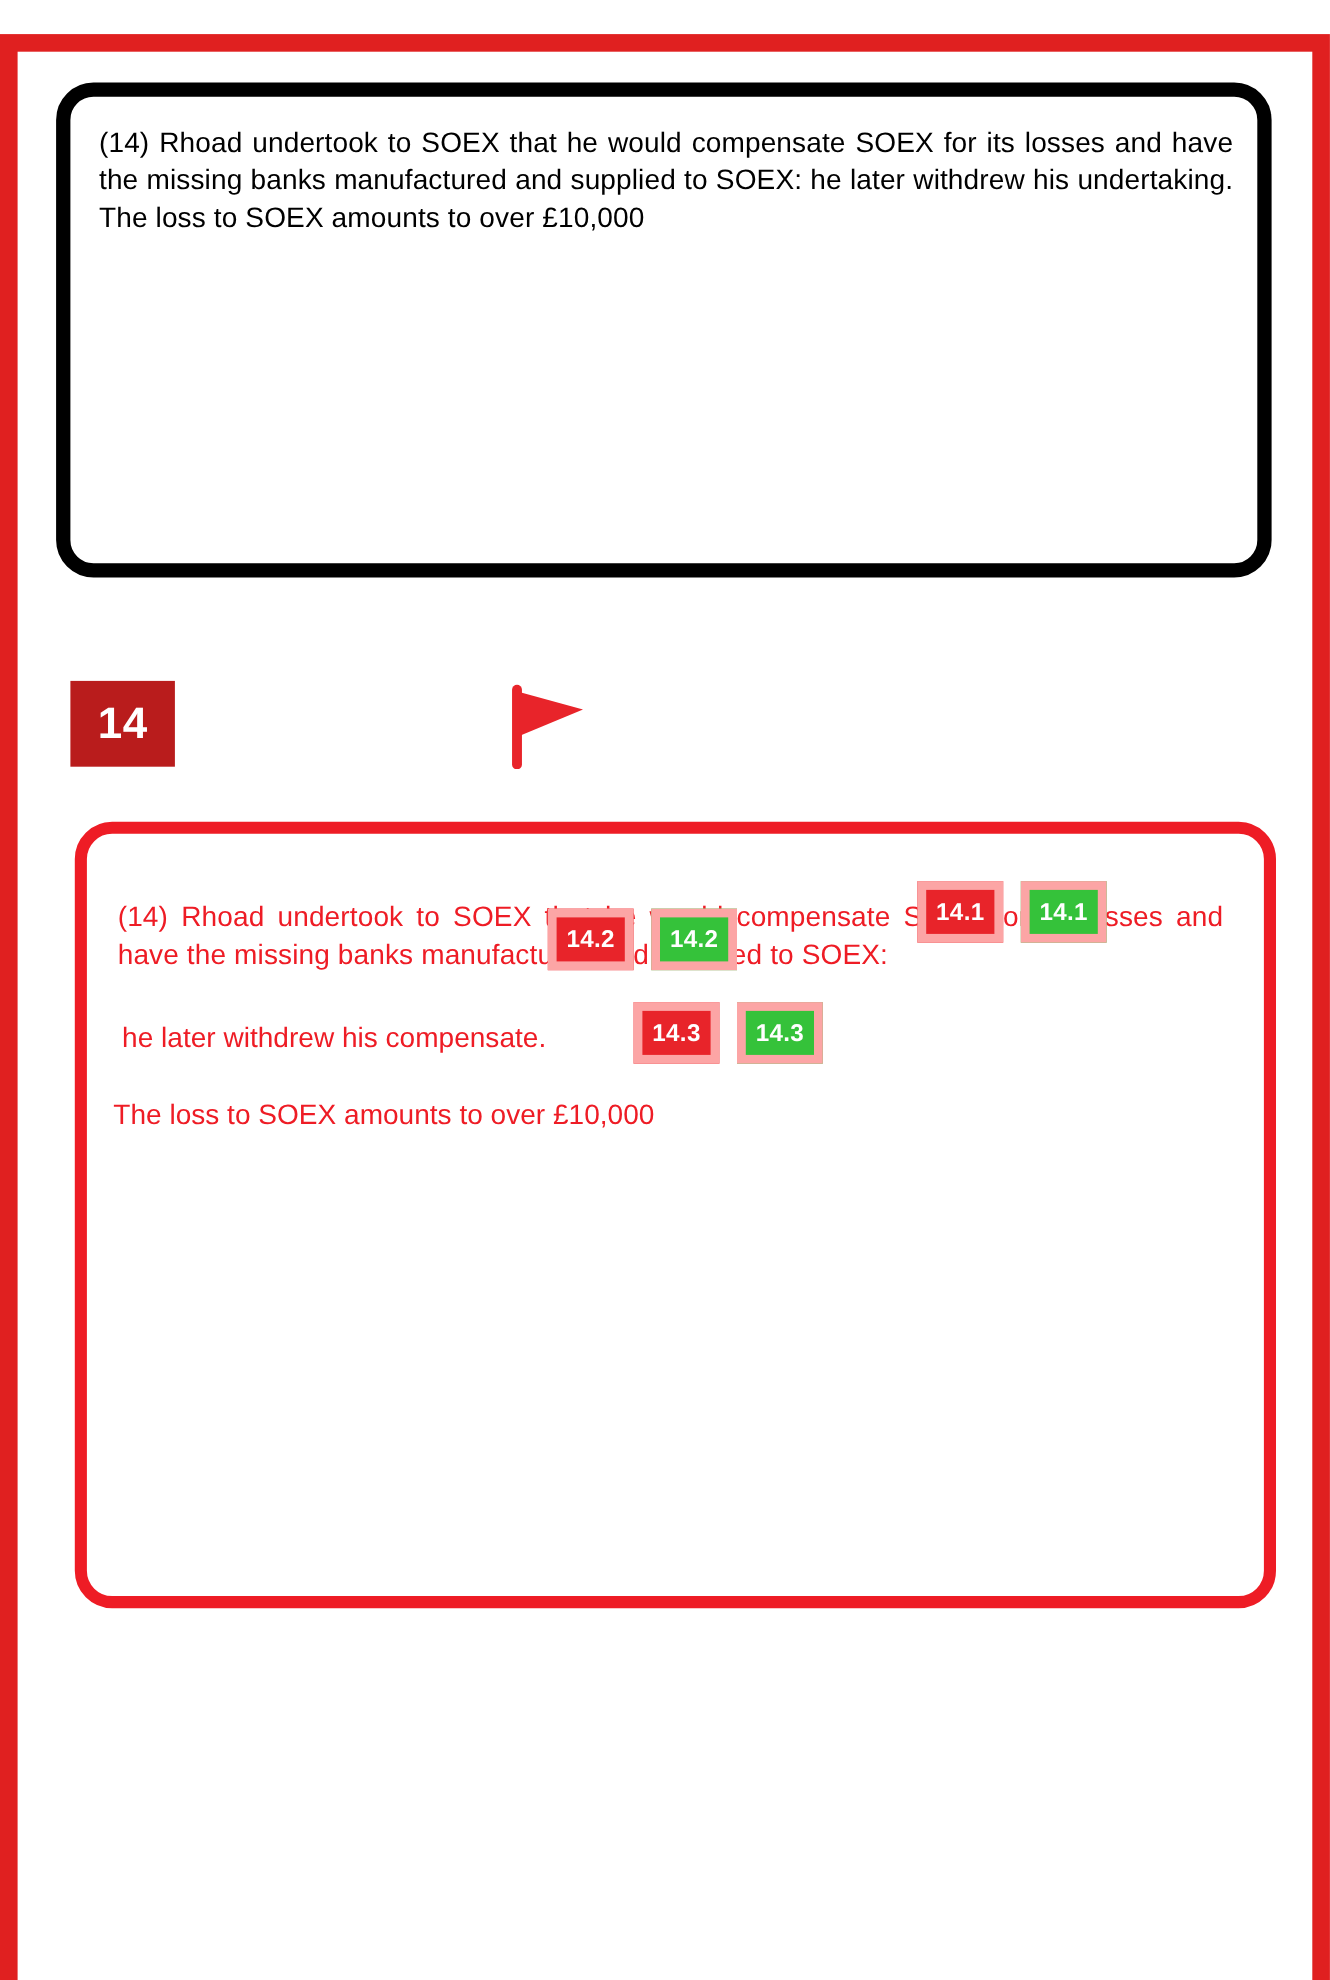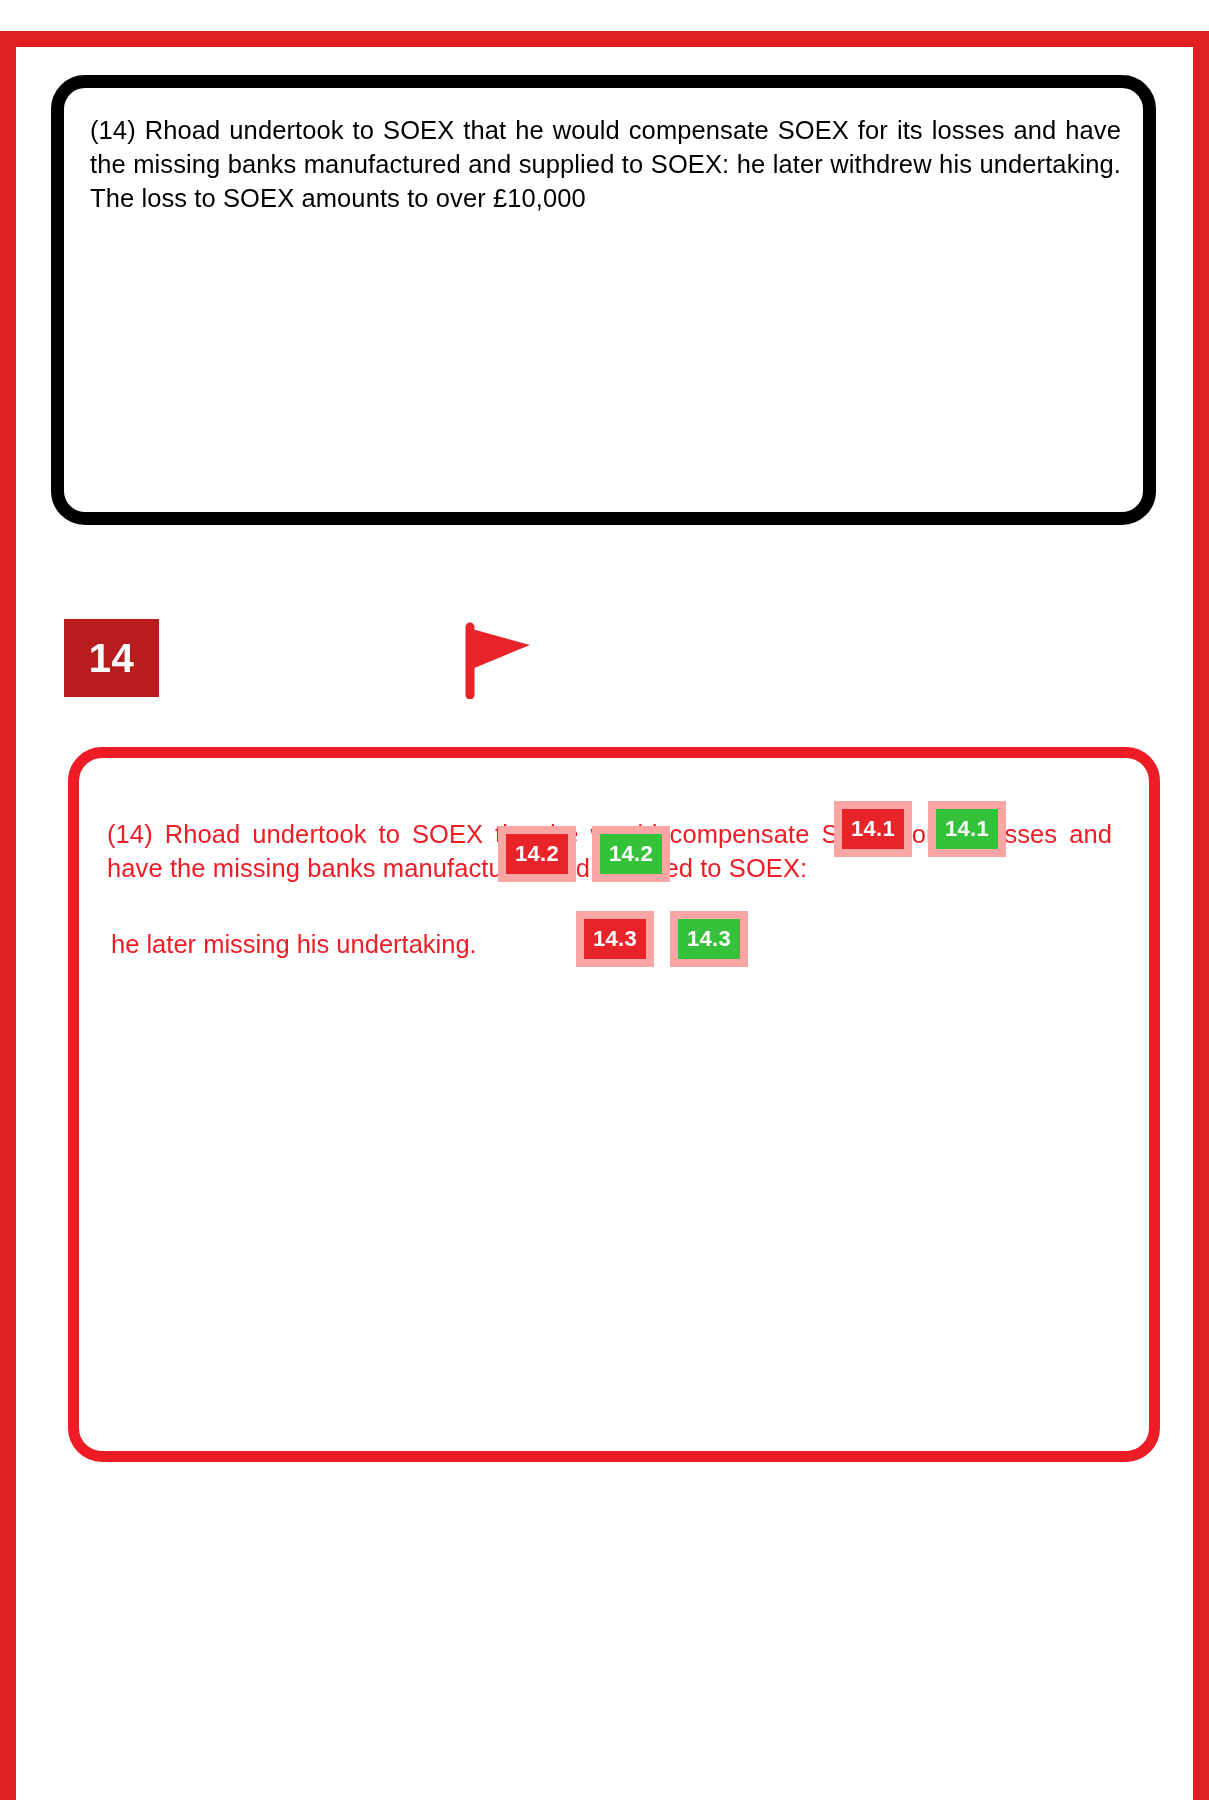--- a/index.html
+++ b/index.html
@@ -177,22 +177,23 @@
       </svg>
     </div>
   </div>
 
   <div id="bottom-panel">
 
     <div id="bp-para1">
       <span>(14) Rhoad undertook to SOEX that he would compensate </span><span class="red-text">SOEX for its losses and have the missing banks manufactured and supplied to SOEX:</span>
     </div>
 
-    <div id="bp-para2">he later missing his undertaking.</div>
-
+    <div id="bp-para2">he later withdrew his compensate.</div>
+
+    <div id="bp-para3">The loss to SOEX amounts to over £10,000</div>
 
     <div class="chip red" id="chip-141-red">14.1</div>
     <div class="chip green" id="chip-141-green">14.1</div>
 
     <div class="chip red" id="chip-142-red">14.2</div>
     <div class="chip green" id="chip-142-green">14.2</div>
 
     <div class="chip red" id="chip-143-red">14.3</div>
     <div class="chip green" id="chip-143-green">14.3</div>
 

